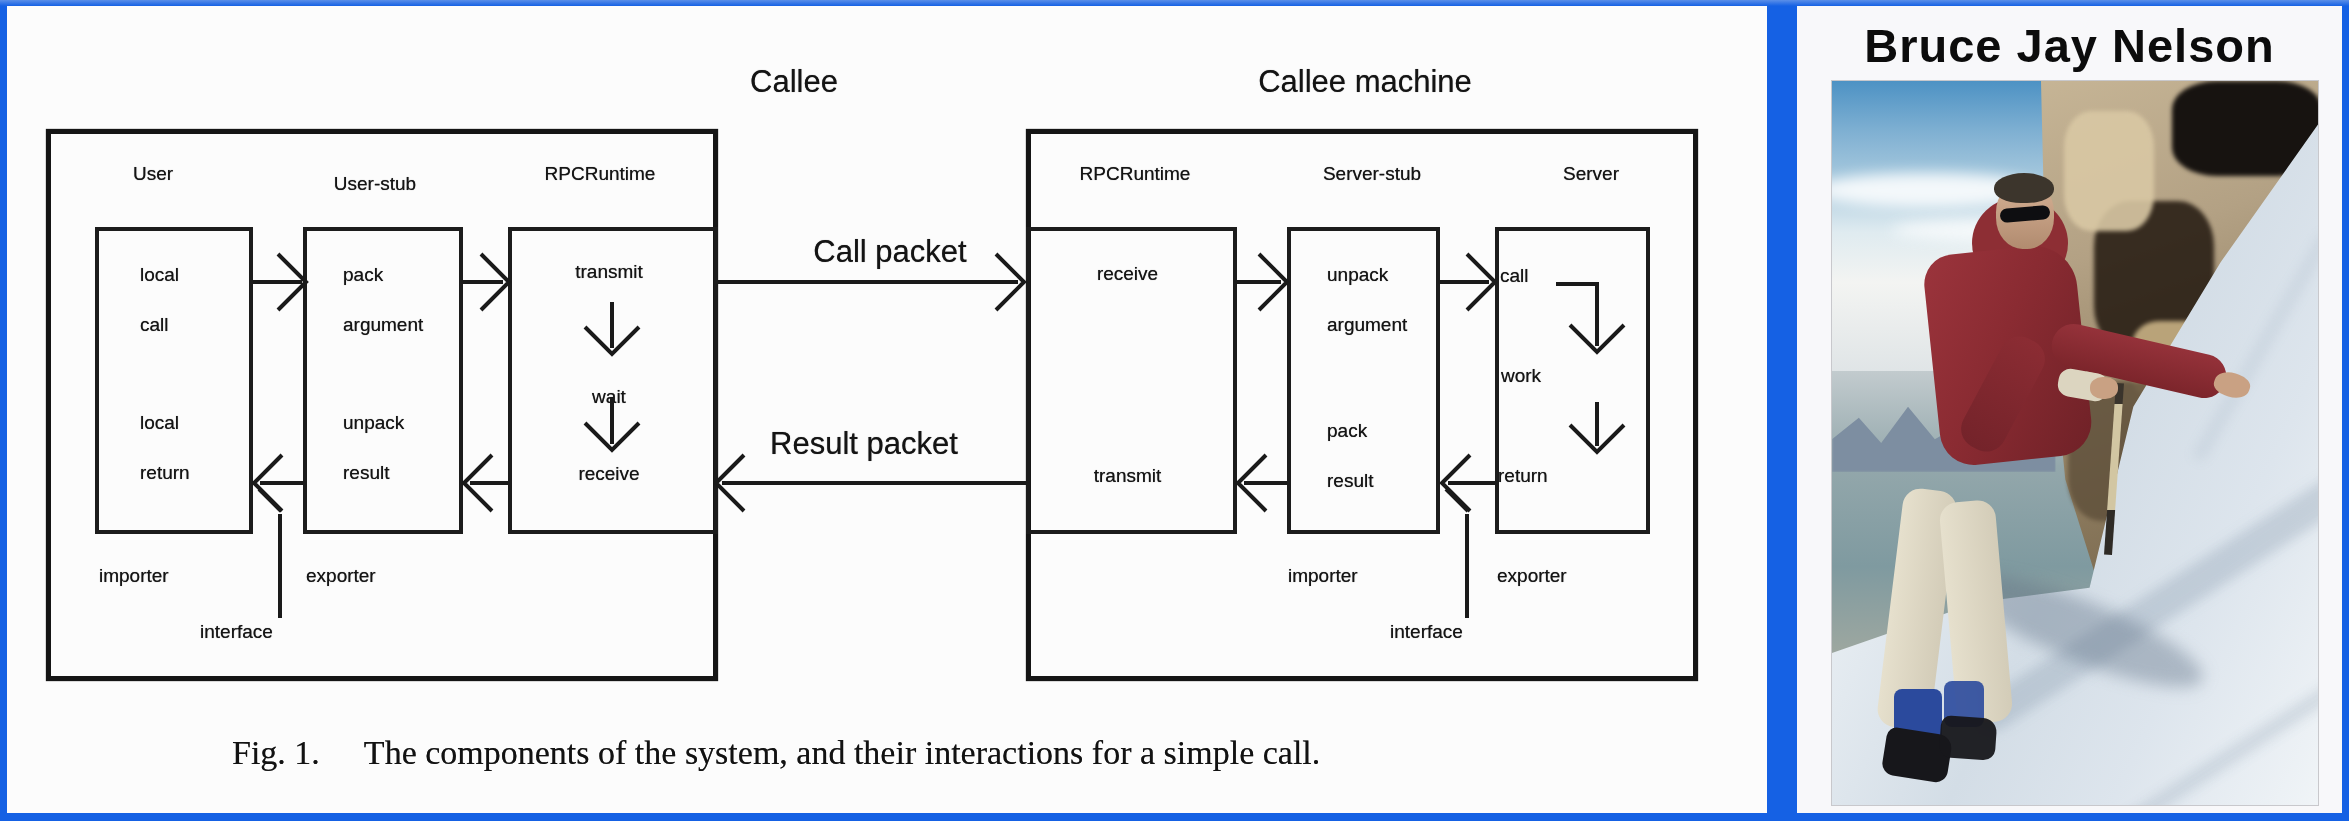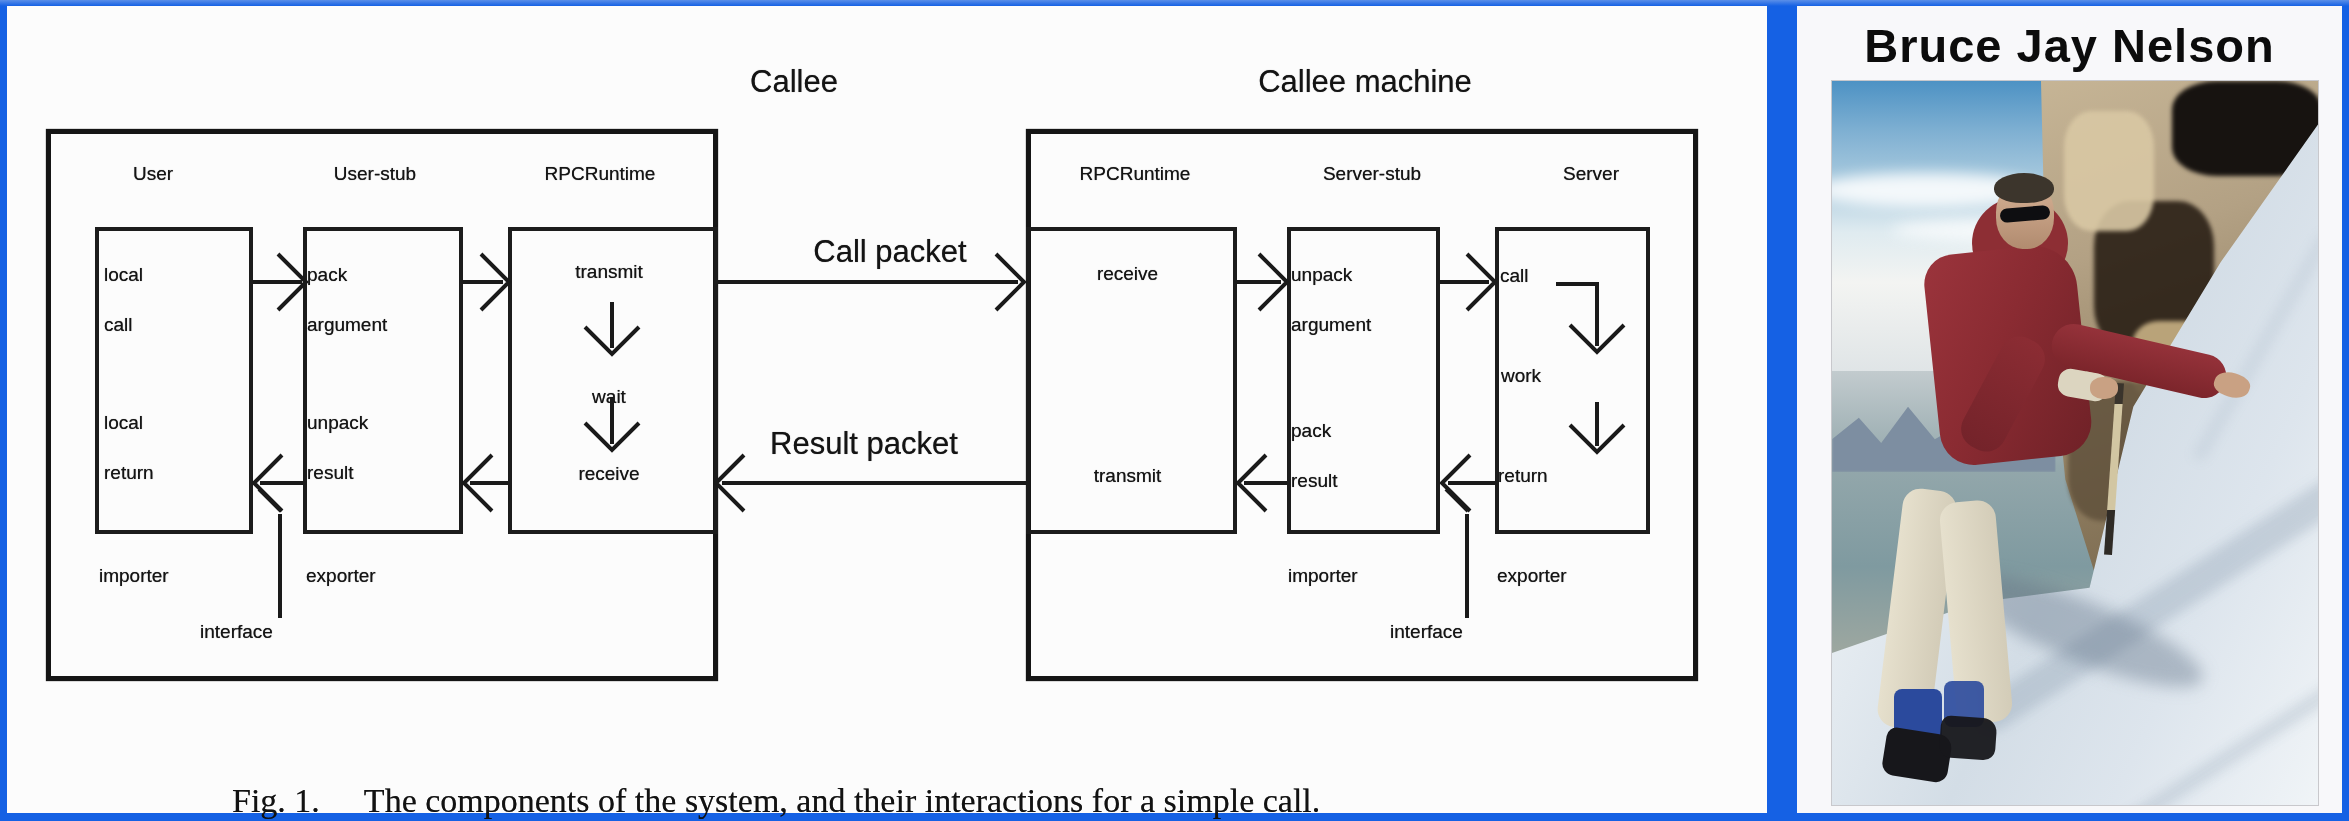--- a/index.html
+++ b/index.html
@@ -7,26 +7,26 @@
          font-family:"Liberation Sans",sans-serif;}
   .panel{position:absolute;top:6px;height:807px;background:#fdfdfe;}
   .paper{left:7px;width:1760px;background:#fcfcfc;}
   .photo-panel{left:1797px;width:545px;background:#f8f8fa;}
 
   
   .t{position:absolute;color:#141414;font-size:19px;line-height:1;white-space:nowrap;
      text-shadow:0 0 .7px rgba(10,10,10,.75);}
   .big{font-size:31px;}
   .ctr{text-align:center;}
-  .stack span{display:block;line-height:50px;}
+  .stack span{display:block;line-height:50px;margin-left:36px;}
   .obox{position:absolute;border:5px solid #151515;box-shadow:0 0 1px #333;}
   .ibox{position:absolute;border:4px solid #1c1c1c;}
   .wires{position:absolute;left:0;top:0;pointer-events:none;}
   .caption{position:absolute;left:225px;top:728px;font-family:"Liberation Serif",serif;
-           font-size:34px;color:#121212;white-space:nowrap;text-shadow:0 0 .6px rgba(0,0,0,.6);margin-top:48px;}
+           font-size:34px;color:#121212;white-space:nowrap;text-shadow:0 0 .6px rgba(0,0,0,.6);}
   .caption .figlab{margin-right:44px;}
 
   
   .card-title{position:absolute;left:0;top:12px;width:545px;text-align:center;
               font-size:47px;font-weight:bold;color:#0c0c0c;letter-spacing:1px;}
   .photo{position:absolute;left:34px;top:74px;width:486px;height:724px;overflow:hidden;
          border:1px solid #c8c8cc;background:#cfd9e2;}
   .photo *{position:absolute;}
   .ph-sky{left:0;top:0;width:100%;height:58%;
     background:linear-gradient(180deg,#4d92c4 0%,#7fb0d2 12%,#a9cade 24%,#dfebf0 36%,#f3f4f2 48%,#dfe4e6 70%,#cdd3d6 100%);}
@@ -73,21 +73,21 @@
 
   <section class="panel paper">
 
     <div class="t big ctr" style="left:687px;top:60px;width:200px">Callee</div>
     <div class="t big ctr" style="left:1218px;top:60px;width:280px">Callee machine</div>
 
     <div class="obox" style="left:39px;top:123px;width:662px;height:542px"></div>
     <div class="obox" style="left:1019px;top:123px;width:662px;height:542px"></div>
 
     <div class="t ctr" style="left:86px;top:158px;width:120px">User</div>
-    <div class="t ctr" style="left:288px;top:158px;width:160px">User-stub</div>
+    <div class="t ctr" style="left:288px;top:168px;width:160px">User-stub</div>
     <div class="t ctr" style="left:503px;top:158px;width:180px">RPCRuntime</div>
     <div class="t ctr" style="left:1038px;top:158px;width:180px">RPCRuntime</div>
     <div class="t ctr" style="left:1285px;top:158px;width:160px">Server-stub</div>
     <div class="t ctr" style="left:1504px;top:158px;width:160px">Server</div>
 
     <div class="ibox" style="left:88px;top:221px;width:150px;height:299px"></div>
     <div class="ibox" style="left:296px;top:221px;width:152px;height:299px"></div>
     <div class="ibox" style="left:501px;top:221px;width:202px;height:299px"></div>
     <div class="ibox" style="left:1019px;top:221px;width:203px;height:299px"></div>
     <div class="ibox" style="left:1280px;top:221px;width:145px;height:299px"></div>

